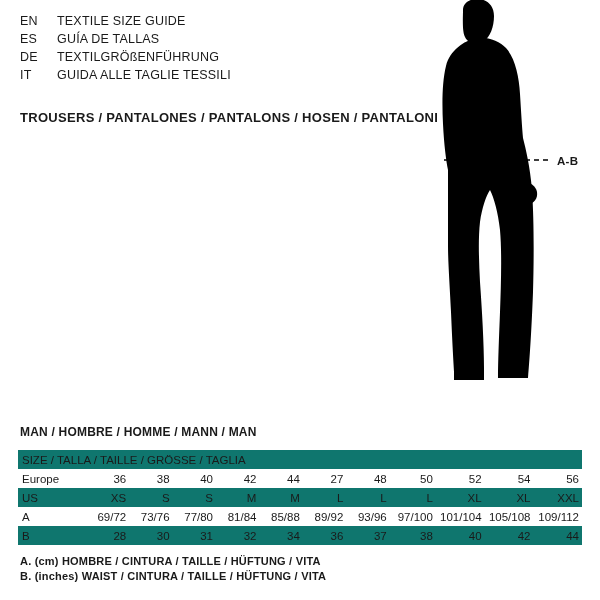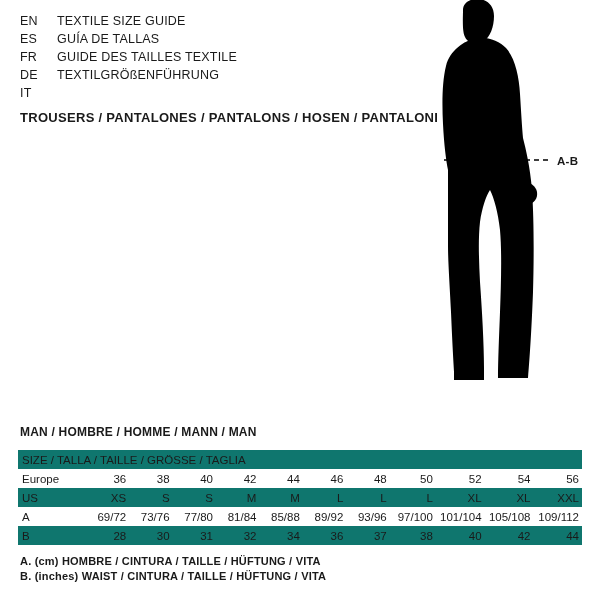--- a/index.html
+++ b/index.html
@@ -127,29 +127,26 @@
   <div class="lang-block">
     <div class="lang-row">
       <span class="lang-code">EN</span>
       <span class="lang-text">TEXTILE SIZE GUIDE</span>
     </div>
     <div class="lang-row">
       <span class="lang-code">ES</span>
       <span class="lang-text">GUÍA DE TALLAS</span>
     </div>
     <div class="lang-row">
-      <span class="lang-code">FR</span>
-      <span class="lang-text">GUIDE DES TAILLES TEXTILE</span>
-    </div>
-    <div class="lang-row">
       <span class="lang-code">DE</span>
       <span class="lang-text">TEXTILGRÖßENFÜHRUNG</span>
     </div>
     <div class="lang-row">
       <span class="lang-code">IT</span>
+      <span class="lang-text">GUIDA ALLE TAGLIE TESSILI</span>
     </div>
   </div>
 
   <div class="category-title">TROUSERS / PANTALONES / PANTALONS / HOSEN / PANTALONI</div>
 
   <div class="figure-wrap">
     <svg width="170" height="400" viewBox="0 0 170 400">
 
       <path fill="#000000" d="M43 10 C43 2 52 -2 59 -1 C68 0 74 6 74 16 C74 27 70 37 64 41 C58 45 48 44 45 37 C42 31 43 18 43 10 Z"></path>
 
@@ -192,21 +189,21 @@
       <tr class="shaded">
         <td class="rowlabel" colspan="12">SIZE / TALLA / TAILLE / GRÖSSE / TAGLIA</td>
       </tr>
       <tr>
         <td class="rowlabel">Europe</td>
         <td class="val">36</td>
         <td class="val">38</td>
         <td class="val">40</td>
         <td class="val">42</td>
         <td class="val">44</td>
-        <td class="val">46</td>
+        <td class="val">27</td>
         <td class="val">48</td>
         <td class="val">50</td>
         <td class="val">52</td>
         <td class="val">54</td>
         <td class="val">56</td>
       </tr>
       <tr class="shaded">
         <td class="rowlabel">US</td>
         <td class="val">XS</td>
         <td class="val">S</td>

